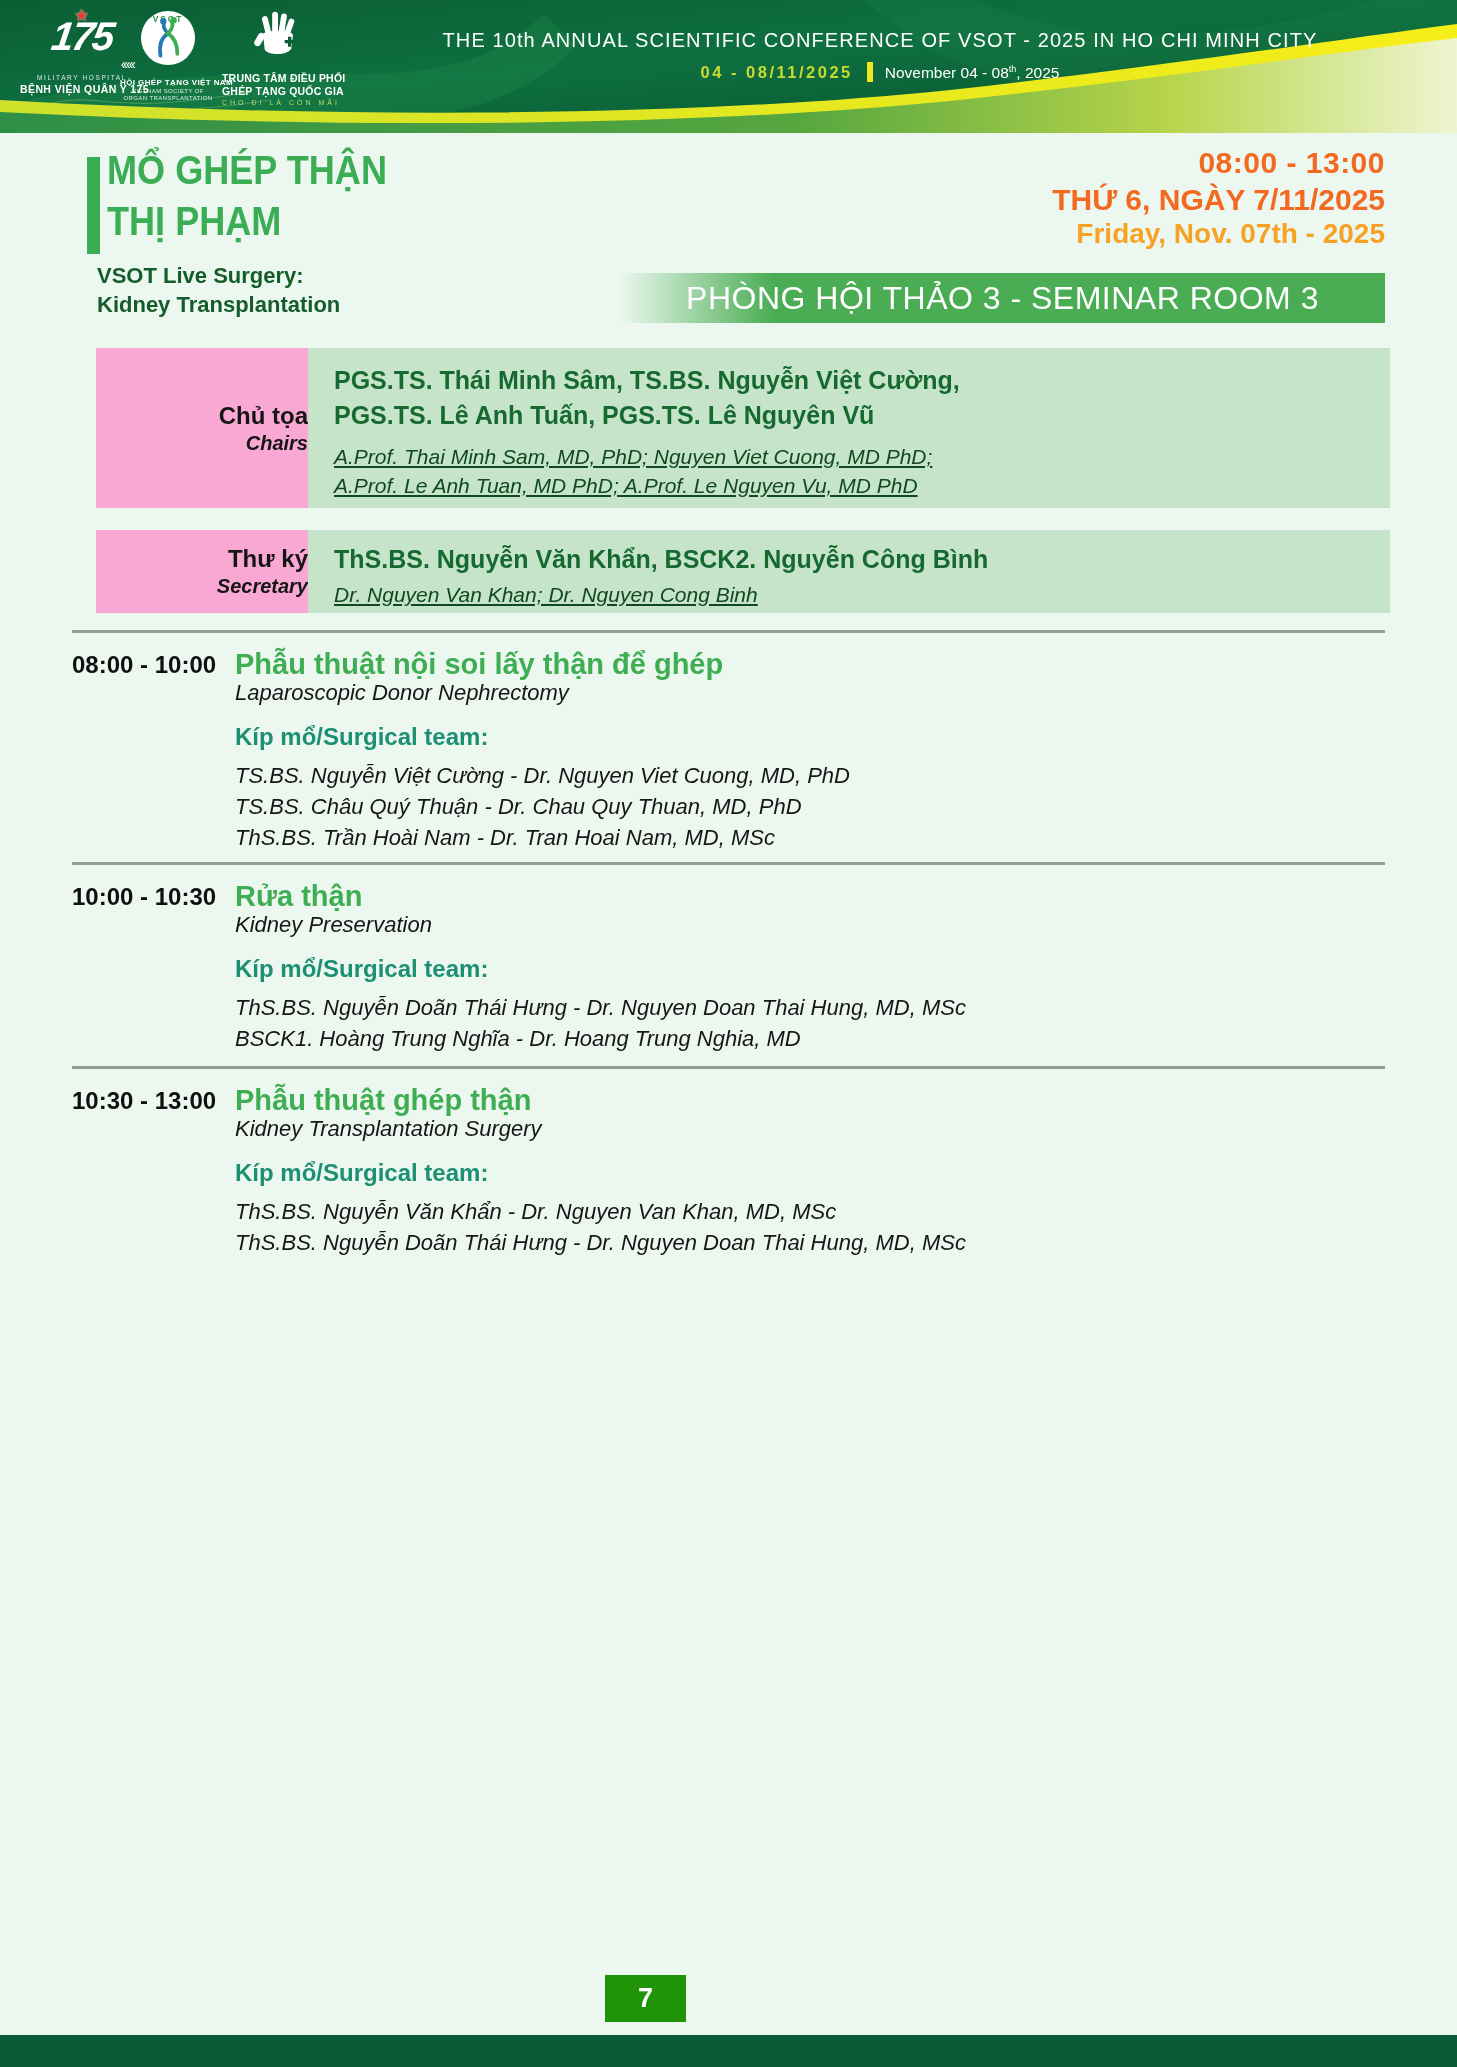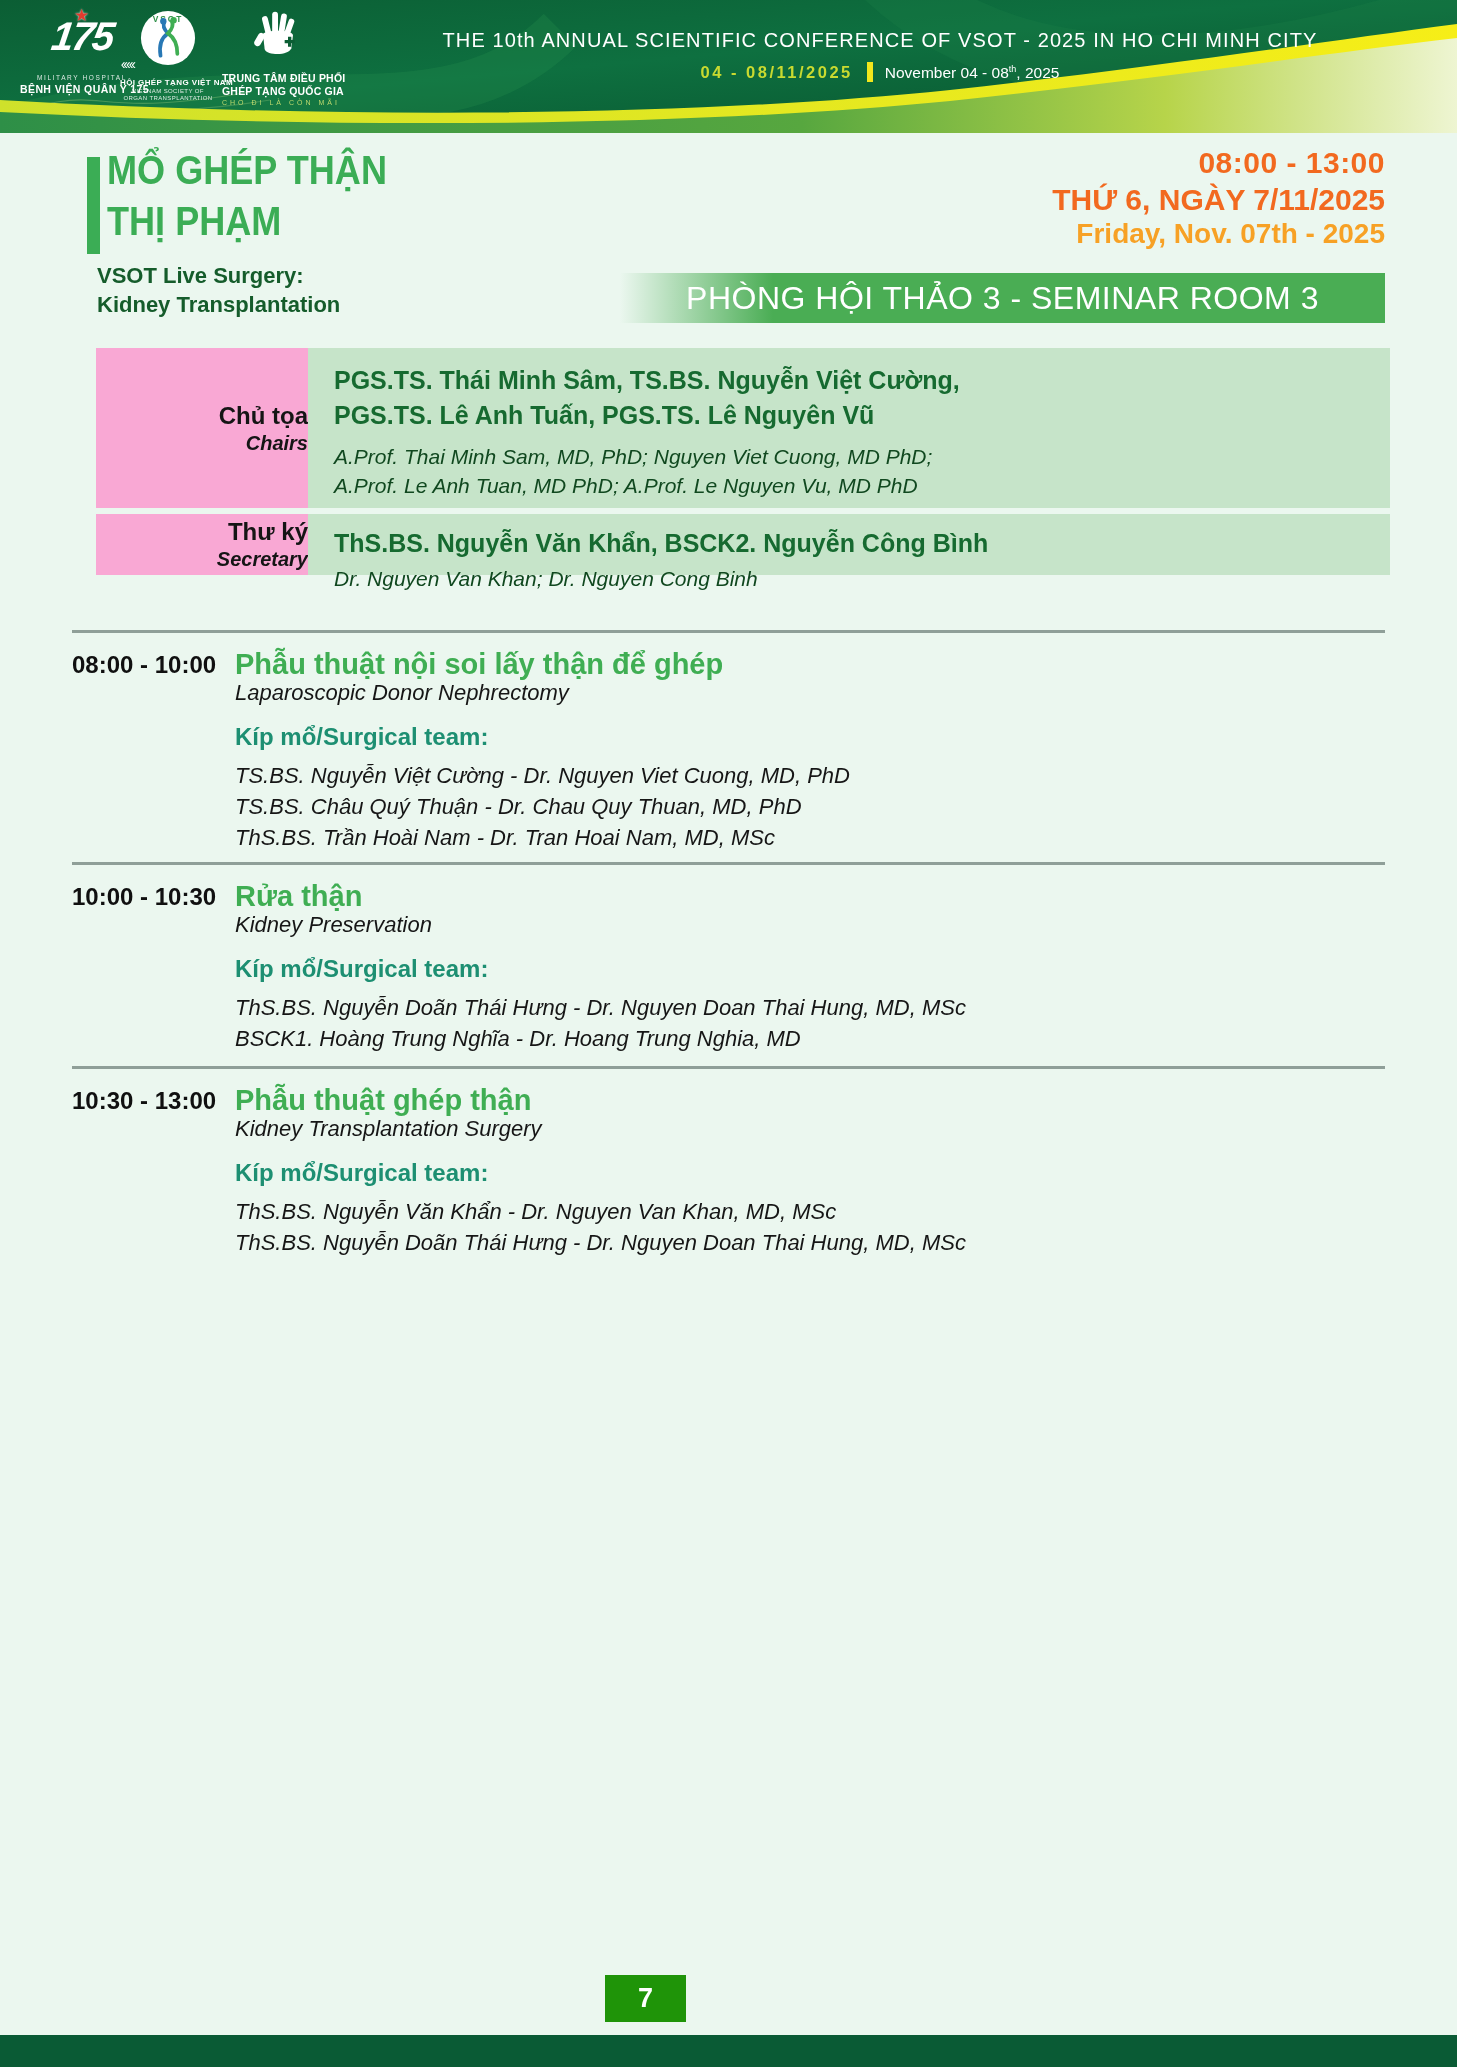--- a/index.html
+++ b/index.html
@@ -45,30 +45,30 @@
   .when { position:absolute; right:72px; top:146px; text-align:right; }
   .when-time { font-size:30px; font-weight:bold; color:#f2691f; line-height:34px; letter-spacing:.5px; }
   .when-vi   { font-size:30px; font-weight:bold; color:#f2691f; line-height:39px; }
   .when-en   { font-size:28px; font-weight:bold; color:#f7a125; line-height:29px; }
   .room { position:absolute; left:620px; top:273px; width:765px; height:50px; line-height:50px;
     text-align:center; color:#fff; font-weight:normal; font-size:32px; letter-spacing:.5px;
     background:linear-gradient(to right, rgba(74,173,84,0) 0%, #4aad54 20%); }
   
   .info-row { position:absolute; left:96px; width:1294px; display:flex; }
   .row-chairs { top:348px; height:160px; }
-  .row-secretary { top:514px; height:61px; }
+  .row-secretary { top:530px; height:83px; }
   .info-label { width:212px; background:#f9a8d4; display:flex; flex-direction:column;
     justify-content:center; align-items:flex-end; color:#151515; flex:0 0 212px; }
   .lbl-vi { font-size:24px; font-weight:bold; }
   .lbl-en { font-size:20px; font-weight:bold; font-style:italic; margin-top:2px; }
   .info-content { flex:1; background:#c6e4c9; padding:15px 10px 0 26px; }
   .row-secretary .info-content { padding-top:13px; }
   .names-vi { font-size:25px; font-weight:bold; color:#166a30; line-height:35px; }
   .row-secretary .names-vi { line-height:32px; }
-  .names-en { font-size:21px; font-style:italic; color:#10481f; line-height:29px; margin-top:9px; }
+  .names-en { font-size:21px; font-style:italic; color:#10481f; line-height:29px; margin-top:9px;text-decoration:underline; }
   .row-secretary .names-en { margin-top:5px; }
   
   .divider { position:absolute; left:72px; width:1313px; height:3px; background:#8f9f98; }
   .div1 { top:630px; } .div2 { top:862px; } .div3 { top:1066px; }
   .session { position:absolute; left:72px; width:1313px; display:flex; }
   .s1 { top:648px; } .s2 { top:880px; } .s3 { top:1084px; }
   .s-time { flex:0 0 163px; font-size:24px; font-weight:bold; color:#101010; padding-top:3px; }
   .s-body { flex:1; }
   .s-title { font-size:29px; font-weight:bold; color:#3fae53; line-height:32px; }
   .s-sub { font-size:22px; font-style:italic; color:#161616; margin-top:0; }

